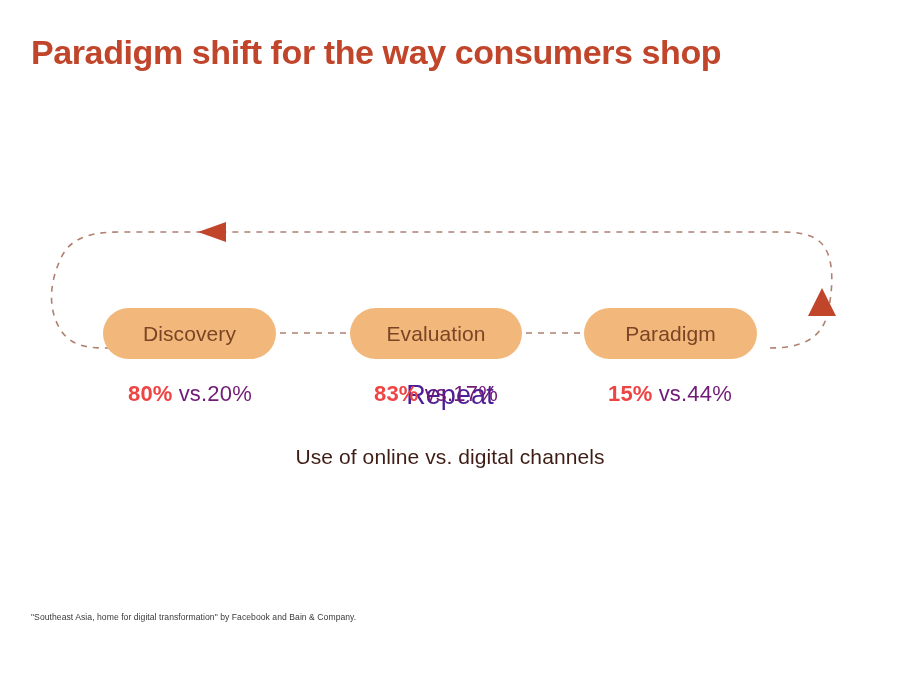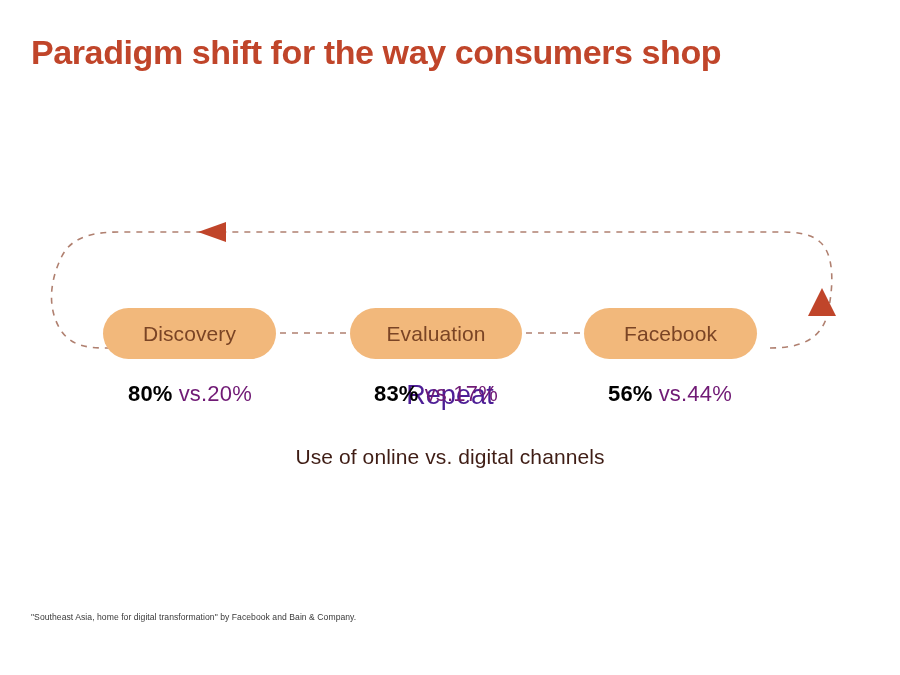--- a/index.html
+++ b/index.html
@@ -94,21 +94,21 @@
     top: 381px;
     height: 28px;
     display: flex;
     align-items: baseline;
     justify-content: center;
     white-space: nowrap;
     font-size: 22px;
   }
   .stat-primary {
     font-weight: bold;
-    color: #000000;
+    color: #ef4444;
     letter-spacing: 0.2px;
   }
   .stat-secondary {
     color: #701a75;
     margin-left: 6px;
     letter-spacing: 0.2px;
   }
   #stage-stat-0 { left: 90px;  width: 200px; }
   #stage-stat-1 { left: 336px; width: 200px; }
   #stage-stat-2 { left: 570px; width: 200px; }
@@ -169,33 +169,33 @@
     <div id="repeat-label">Repeat</div>
   </div>
 
   <div class="stage-pill" id="stage-pill-0">
     <span class="stage-pill-label">Discovery</span>
   </div>
   <div class="stage-pill" id="stage-pill-1">
     <span class="stage-pill-label">Evaluation</span>
   </div>
   <div class="stage-pill" id="stage-pill-2">
-    <span class="stage-pill-label">Facebook</span>
+    <span class="stage-pill-label">Paradigm</span>
   </div>
 
   <div class="stage-stat" id="stage-stat-0">
     <span class="stat-primary">80%</span>
     <span class="stat-secondary">vs.20%</span>
   </div>
   <div class="stage-stat" id="stage-stat-1">
     <span class="stat-primary">83%</span>
     <span class="stat-secondary">vs.17%</span>
   </div>
   <div class="stage-stat" id="stage-stat-2">
-    <span class="stat-primary">56%</span>
+    <span class="stat-primary">15%</span>
     <span class="stat-secondary">vs.44%</span>
   </div>
 
   <div id="diagram-caption">Use of online vs. digital channels</div>
 
   <div id="footnote">
     <div>"Southeast Asia, home for digital transformation" by Facebook and Bain &amp; Company.</div>
   </div>
 
 </div>

